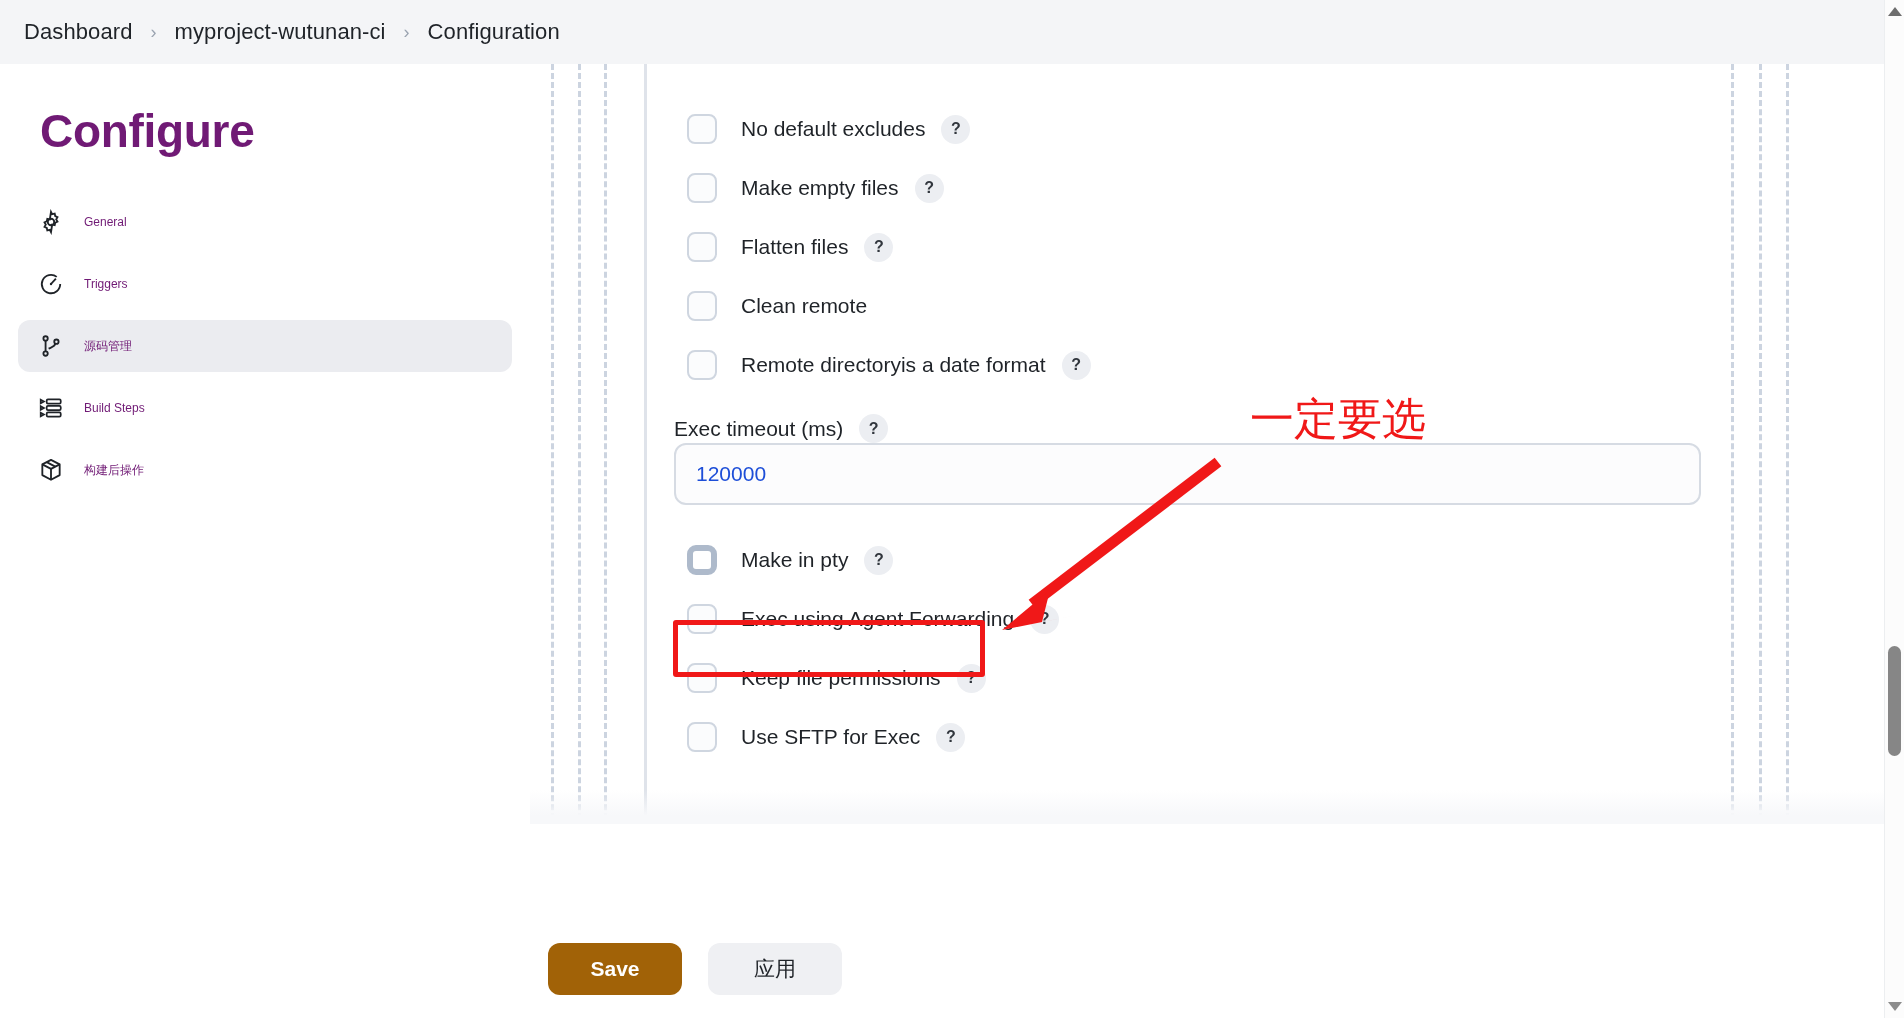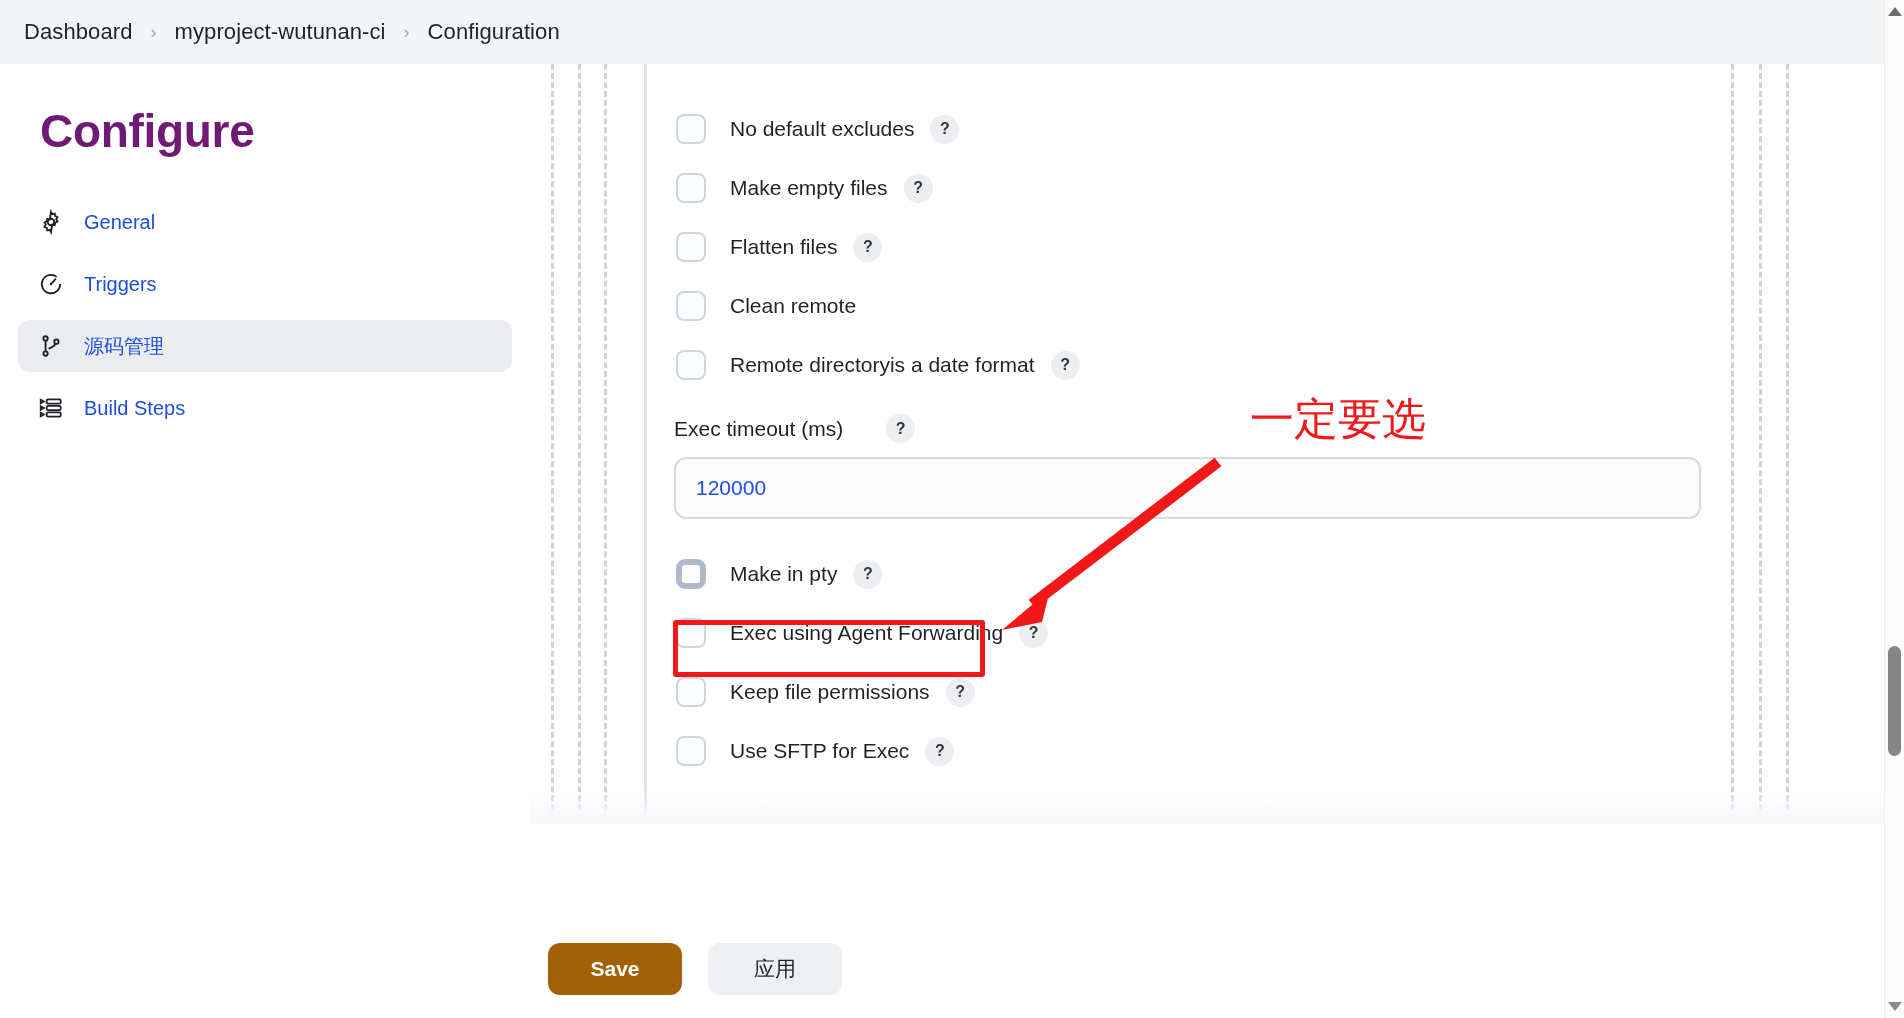--- a/index.html
+++ b/index.html
@@ -60,21 +60,21 @@
   }
   .nav-item.active { background: #ebecf0; }
   .nav-icon {
     width: 30px; height: 30px;
     display: flex; align-items: center; justify-content: center;
     margin-right: 18px;
     flex: 0 0 30px;
     color: #1f2328;
   }
   .nav-icon svg { display:block; }
-  .nav-label { font-size: 20px; color: #1d4ed8; white-space: nowrap; }
+  .nav-label { font-size: 12px; color: #701a75; white-space: nowrap; }
 
   
   .main {
     position: absolute; left: 530px; top: 64px;
     width: 1360px; height: 954px;
     background: #ffffff;
     overflow: hidden;
   }
 
   
@@ -94,21 +94,21 @@
     position: absolute;
     left: 114px;  
     top: -22px;
     width: 1090px;
     z-index: 4;
   }
 
   .field-row {
     display: flex; align-items: center;
     height: 38px;
-    margin-left: 32px;
+    margin-left: 43px;
   }
 
   .checkbox {
     width: 30px; height: 30px;
     border: 2px solid #cfd6e0;
     border-radius: 8px;
     background: #fbfcfd;
     flex: 0 0 30px;
     margin-right: 24px;
     cursor: pointer;
@@ -134,22 +134,20 @@
     display: inline-flex; align-items: center; justify-content: center;
     margin-left: 16px;
     flex: 0 0 29px;
     cursor: pointer;
   }
 
   .text-field-group { margin-left: 30px; }
   .text-field-label {
     display: flex; align-items: center;
     font-size: 21px; color: #1f2328;
-    margin-bottom: 14px;
-    gap: 27px;
   }
   .text-input {
     width: 1027px; height: 62px;
     border: 2px solid #d6dbe3;
     border-radius: 12px;
     background: #fcfcfd;
     font-family: inherit;
     font-size: 21px;
     color: #1d4ed8;
     padding: 0 20px;
@@ -303,20 +301,31 @@
             <rect x="8" y="10" width="13" height="4" rx="1.2"></rect>
             <rect x="8" y="16" width="13" height="4" rx="1.2"></rect>
             <path d="M2.5 4.3l3 1.7-3 1.7z"></path>
             <path d="M2.5 10.3l3 1.7-3 1.7z"></path>
             <path d="M2.5 16.3l3 1.7-3 1.7z"></path>
           </svg>
         </span>
         <span class="nav-label">Build Steps</span>
       </div>
 
+      <div class="nav-item">
+        <span class="nav-icon">
+          <svg width="26" height="26" viewBox="0 0 24 24" fill="none" stroke="currentColor" stroke-width="1.7" stroke-linejoin="round">
+            <path d="M12 2.6l8 4.2v9.9l-8 4.3-8-4.3V6.8z"></path>
+            <path d="M4 6.8l8 4.2 8-4.2"></path>
+            <path d="M12 11v9.9"></path>
+            <path d="M8 4.7l8 4.2"></path>
+          </svg>
+        </span>
+        <span class="nav-label">构建后操作</span>
+      </div>
 
     </div>
   </div>
 
   <div class="main">
 
     <div class="guide" style="left:21px"></div>
     <div class="guide" style="left:48px"></div>
     <div class="guide" style="left:74px"></div>
     <div class="guide-solid" style="left:114px"></div>

